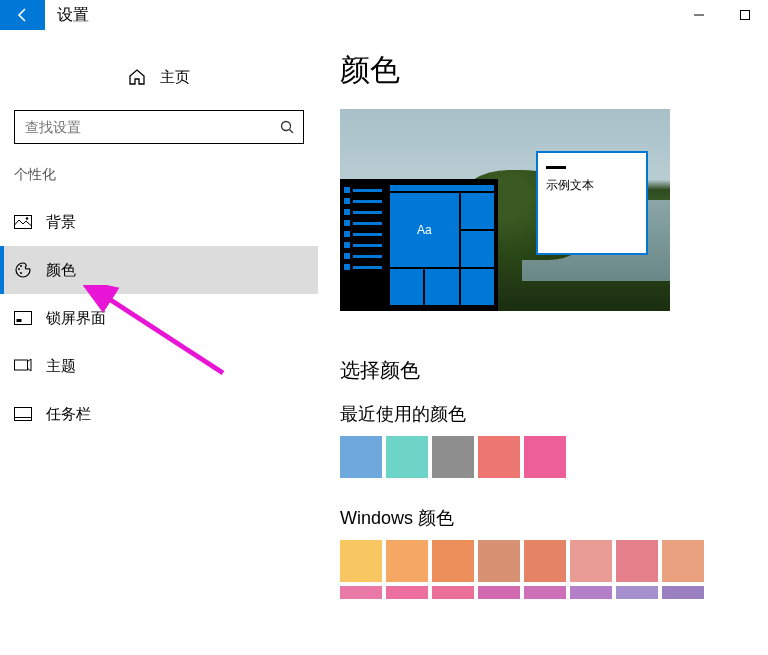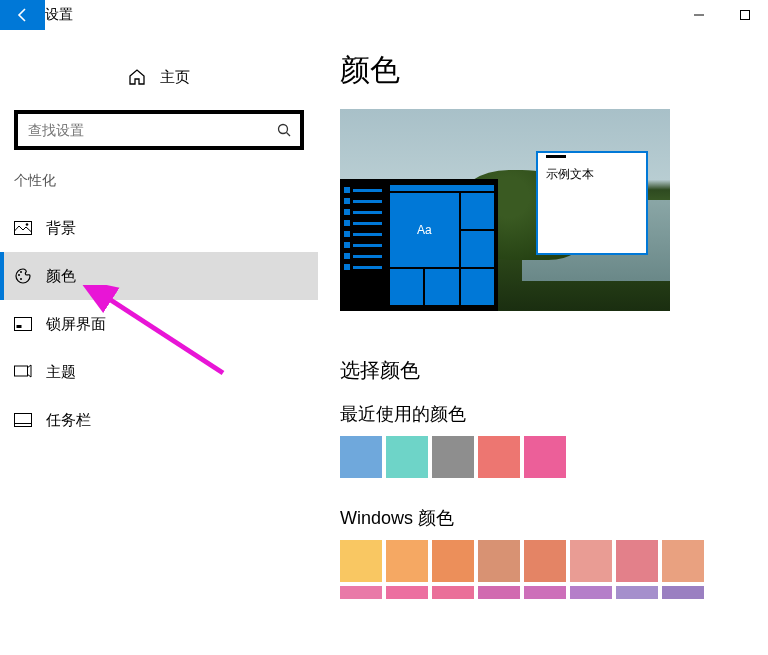--- a/index.html
+++ b/index.html
@@ -25,22 +25,22 @@
     display: flex;
     align-items: center;
     justify-content: center;
     color: #fff;
   }
   .back-btn svg { width: 16px; height: 16px; }
   .title-text {
     flex: 0 0 auto;
     display: flex;
     align-items: center;
-    padding-left: 0;
-    font-size: 14px;
+    padding-left: 12px;
+    font-size: 16px;
   }
   .title-spacer { flex: 1; }
   .win-btns { display: flex; }
   .win-btn {
     width: 46px;
     display: flex;
     align-items: center;
     justify-content: center;
   }
   .win-btn svg { width: 10px; height: 10px; }
@@ -69,21 +69,21 @@
     height: 42px;
     font-size: 15px;
     justify-content: center;
   }
   .home-row .icon-box { width: 18px; display:flex; justify-content:center; }
 
   
   .search-wrap {
     margin: 12px 14px 22px 14px;
     height: 32px;
-    border: 4px solid #000000;
+    border: 1px solid #000000;
     display: flex;
     align-items: center;
   }
   .search-input {
     flex: 1;
     border: none;
     outline: none;
     font-size: 14px;
     padding: 0 10px;
     color: #666;
@@ -216,21 +216,21 @@
 
   
   .sample-window {
     position: absolute;
     right: 22px;
     top: 42px;
     width: 112px;
     height: 104px;
     background: #fff;
     border: 2px solid #0078d7;
-    padding: 2px 8px;
+    padding: 13px 8px;
     box-sizing: border-box;
   }
   .sample-window-bar {
     width: 20px;
     height: 3px;
     background:#000;
     margin-bottom: 8px;
   }
   .sample-window-text {
     font-size: 12px;

